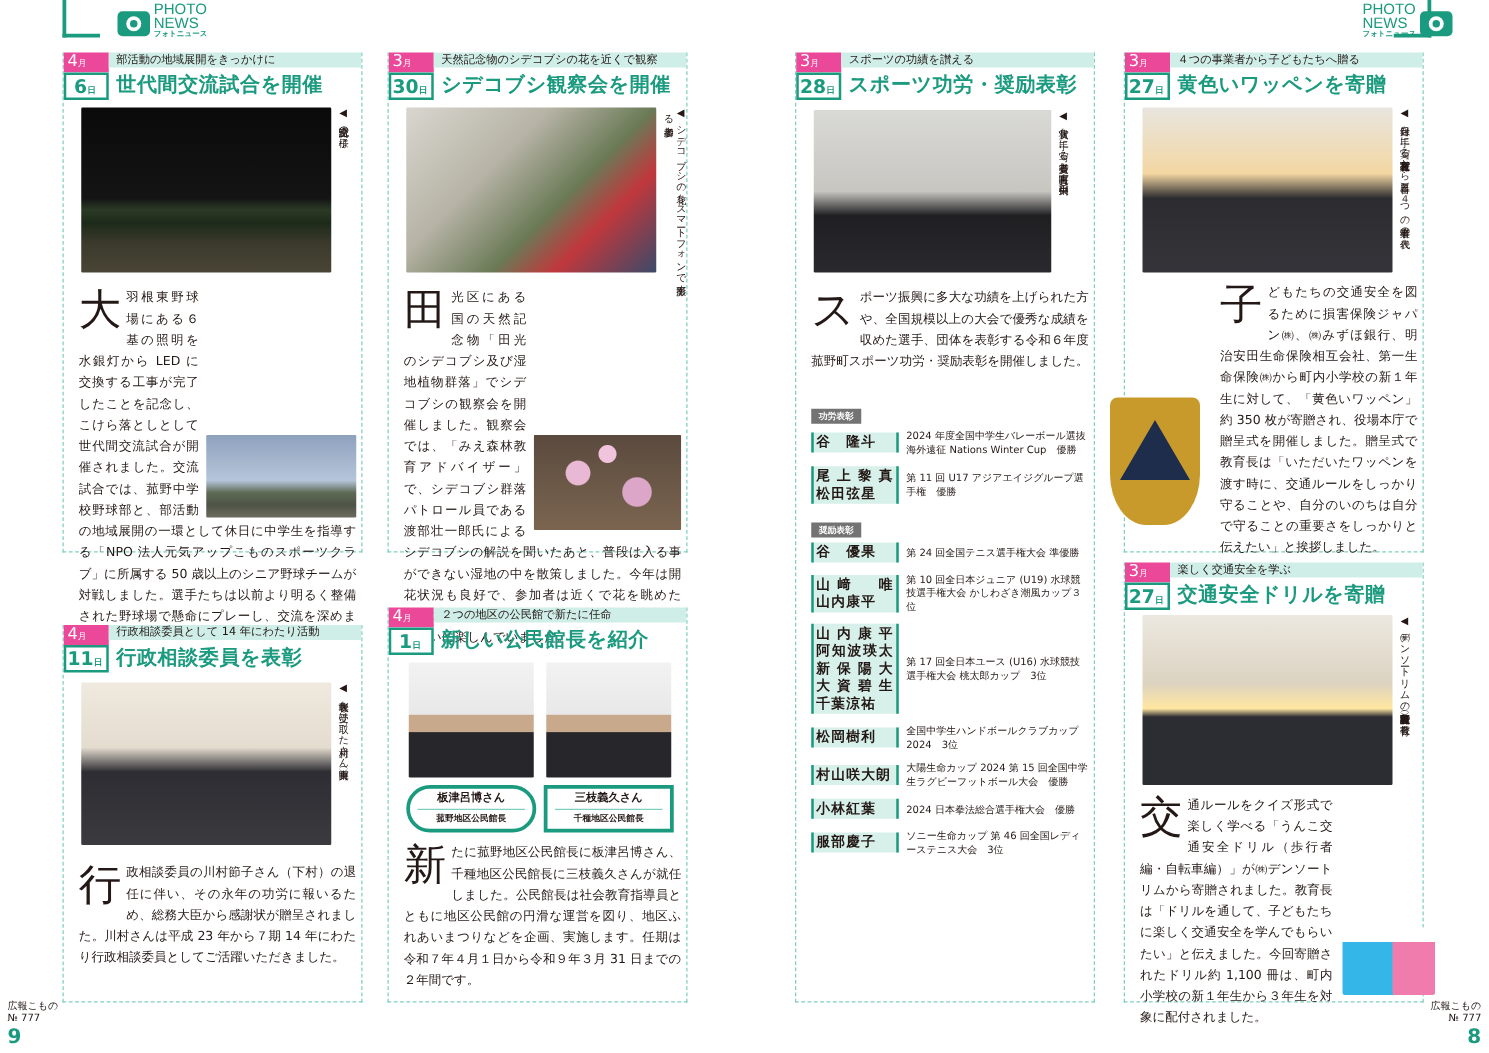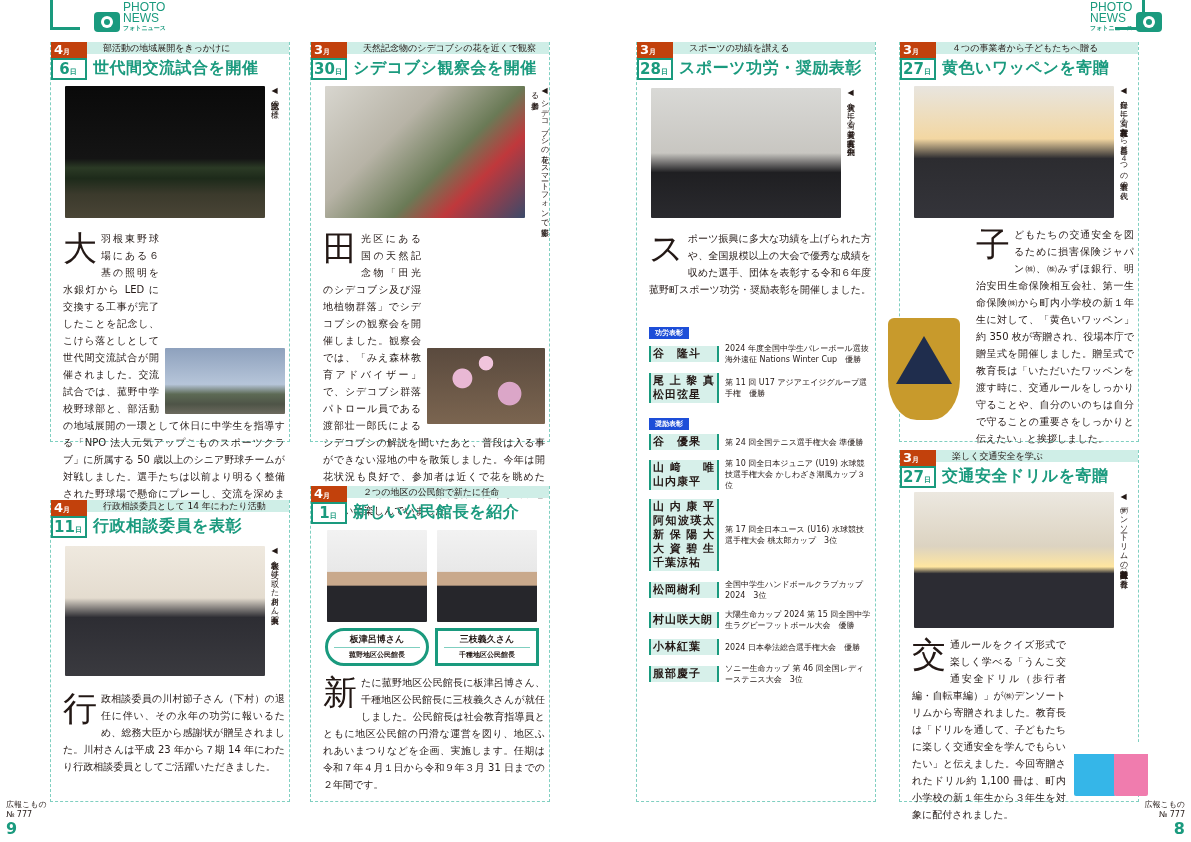--- a/index.html
+++ b/index.html
@@ -1,43 +1,43 @@
 <!DOCTYPE html>
 <html><head>
 <meta charset="utf-8">
 <style>
   * { box-sizing: border-box; margin: 0; padding: 0; }
   body { width: 1191px; height: 842px; background: #ffffff; font-family: "DejaVu Sans", sans-serif; color: #231815; position: relative; overflow: hidden; }
   .page { position: absolute; top: 0; height: 842px; }
   .page-left { left: 0; width: 595px; }
   .page-right { left: 596px; width: 595px; }
-  .logo { position: absolute; top: 2px; display: flex; align-items: flex-end; padding-left: 36px; }
+  .logo { position: absolute; top: 2px; display: flex; align-items: center; padding-left: 36px; }
   .logo .cam { width: 26px; height: 20px; background: #1a9a7e; border-radius: 4px; position: relative; margin-top: 4px; }
   .logo .cam::before { content: ""; position: absolute; left: 7px; top: 4px; width: 12px; height: 12px; border-radius: 50%; background: #fff; }
   .logo .cam::after { content: ""; position: absolute; left: 10px; top: 7px; width: 6px; height: 6px; border-radius: 50%; background: #1a9a7e; }
   .logo .txt { color: #1a9a7e; font-family: "Liberation Sans", sans-serif; font-size: 12px; line-height: 11px; font-weight: normal; }
   .logo .txt .sub { font-size: 6px; line-height: 8px; font-weight: bold; }
   .logo-frame-l { position: absolute; left: 50px; top: 0; width: 30px; height: 30px; border-left: 3px solid #1a9a7e; border-bottom: 3px solid #1a9a7e; }
   .logo-frame-r { position: absolute; right: 46px; top: 0; width: 30px; height: 30px; border-right: 3px solid #1a9a7e; border-bottom: 3px solid #1a9a7e; }
 
   .article { position: absolute; border-left: 1px dashed #7fcfc0; border-right: 1px dashed #7fcfc0; border-bottom: 1px dashed #7fcfc0; }
   .art-head { position: relative; height: 40px; }
   .date-box { position: absolute; left: 0; top: 0; width: 36px; height: 38px; }
-  .date-m { background: #c2410c; color: #fff; font-weight: bold; font-size: 13px; height: 16px; line-height: 16px; padding-left: 3px; }
+  .date-m { background: #ec4899; color: #fff; font-weight: normal; font-size: 13px; height: 16px; line-height: 16px; padding-left: 3px; }
   .date-m small, .date-d small { font-size: 7px; }
   .date-d { border: 2px solid #1a9a7e; color: #1a9a7e; background: #fff; font-weight: bold; font-size: 15px; height: 22px; line-height: 18px; text-align: center; padding-right: 2px; }
-  .kicker { position: absolute; left: 36px; top: 0; right: 0; height: 12px; background: #cfeee7; font-size: 9px; line-height: 12px; padding-left: 16px; color: #231815; }
+  .kicker { position: absolute; left: 36px; top: 0; right: 0; height: 12px; background: #cfeee7; font-size: 9px; line-height: 12px; padding-left: 6px; color: #231815; }
   .headline { position: absolute; left: 42px; top: 16px; font-size: 16px; font-weight: bold; color: #1a9a7e; white-space: nowrap; letter-spacing: 0.5px; }
   .photo { position: absolute; border-radius: 1px; }
   .caption-v { position: absolute; writing-mode: vertical-rl; font-size: 8px; line-height: 10px; color: #231815; }
   .body-text { position: absolute; font-size: 10px; line-height: 17px; color: #231815; text-align: justify; }
   .dropcap { float: left; font-size: 34px; line-height: 34px; margin-right: 4px; margin-top: 1px; font-weight: normal; }
   .inline-photo { float: right; margin-left: 6px; }
 
-  .award-label { display: inline-block; background: #1d4ed8; color: #fff; font-size: 7px; font-weight: bold; padding: 1px 6px; margin: 4px 0 4px 0; }
+  .award-label { display: inline-block; background: #737373; color: #fff; font-size: 7px; font-weight: bold; padding: 1px 6px; margin: 4px 0 4px 0; }
   .award-row { display: flex; align-items: center; margin-bottom: 8px; }
   .award-name { border-left: 2px solid #1a9a7e; border-right: 2px solid #1a9a7e; background: #d7f0ea; font-size: 11px; font-weight: bold; line-height: 14px; padding: 1px 2px; width: 70px; text-align: justify; flex-shrink: 0; letter-spacing: 1px; }
   .award-desc { margin-left: 6px; font-size: 8px; line-height: 11px; }
 
   .name-card { position: absolute; border: 3px solid #1a9a7e; background: #fff; text-align: center; }
   .name-card .nm { font-size: 9px; font-weight: bold; line-height: 16px; border-bottom: 1px solid #7fcfc0; margin: 0 6px; }
   .name-card .rl { font-size: 7px; font-weight: bold; line-height: 14px; }
 
   .page-num { position: absolute; bottom: 4px; font-size: 8px; line-height: 10px; color: #231815; }
   .page-num .n { font-size: 16px; color: #1a9a7e; font-weight: bold; line-height: 18px; }

